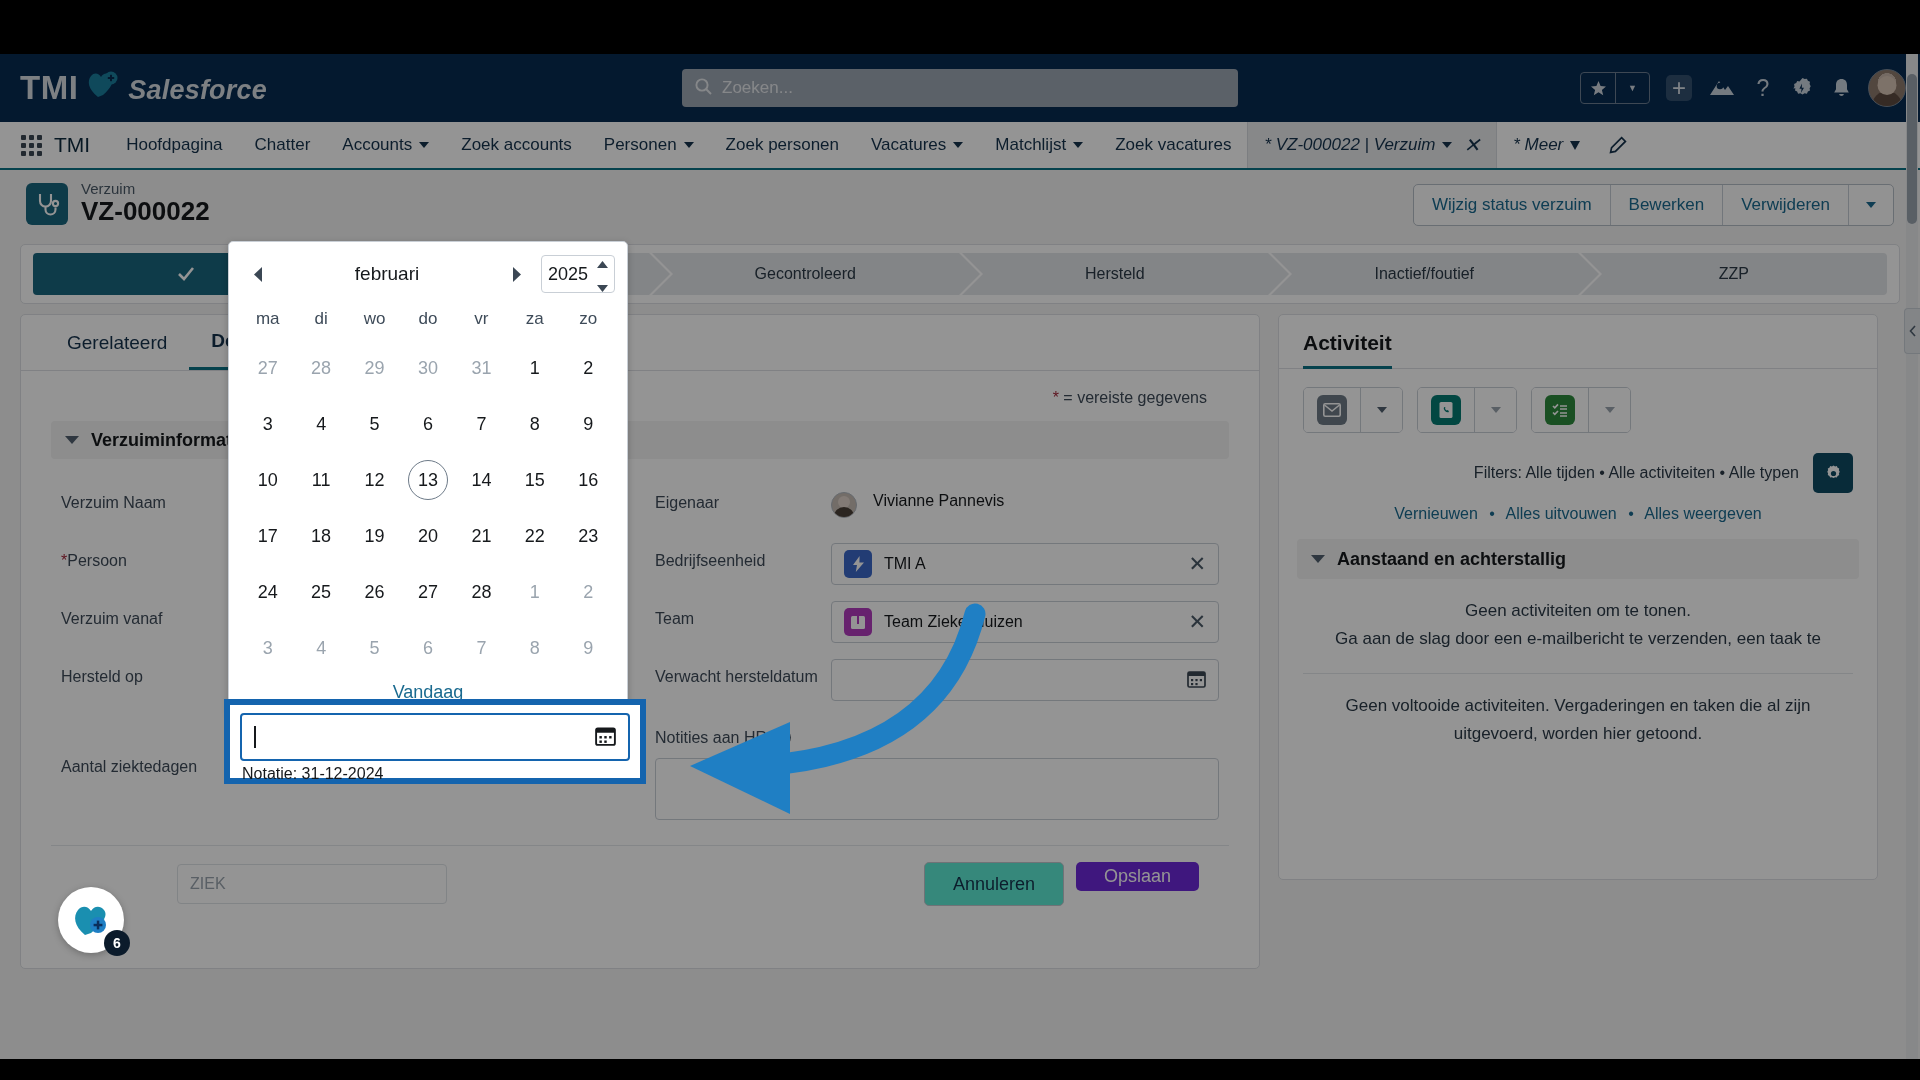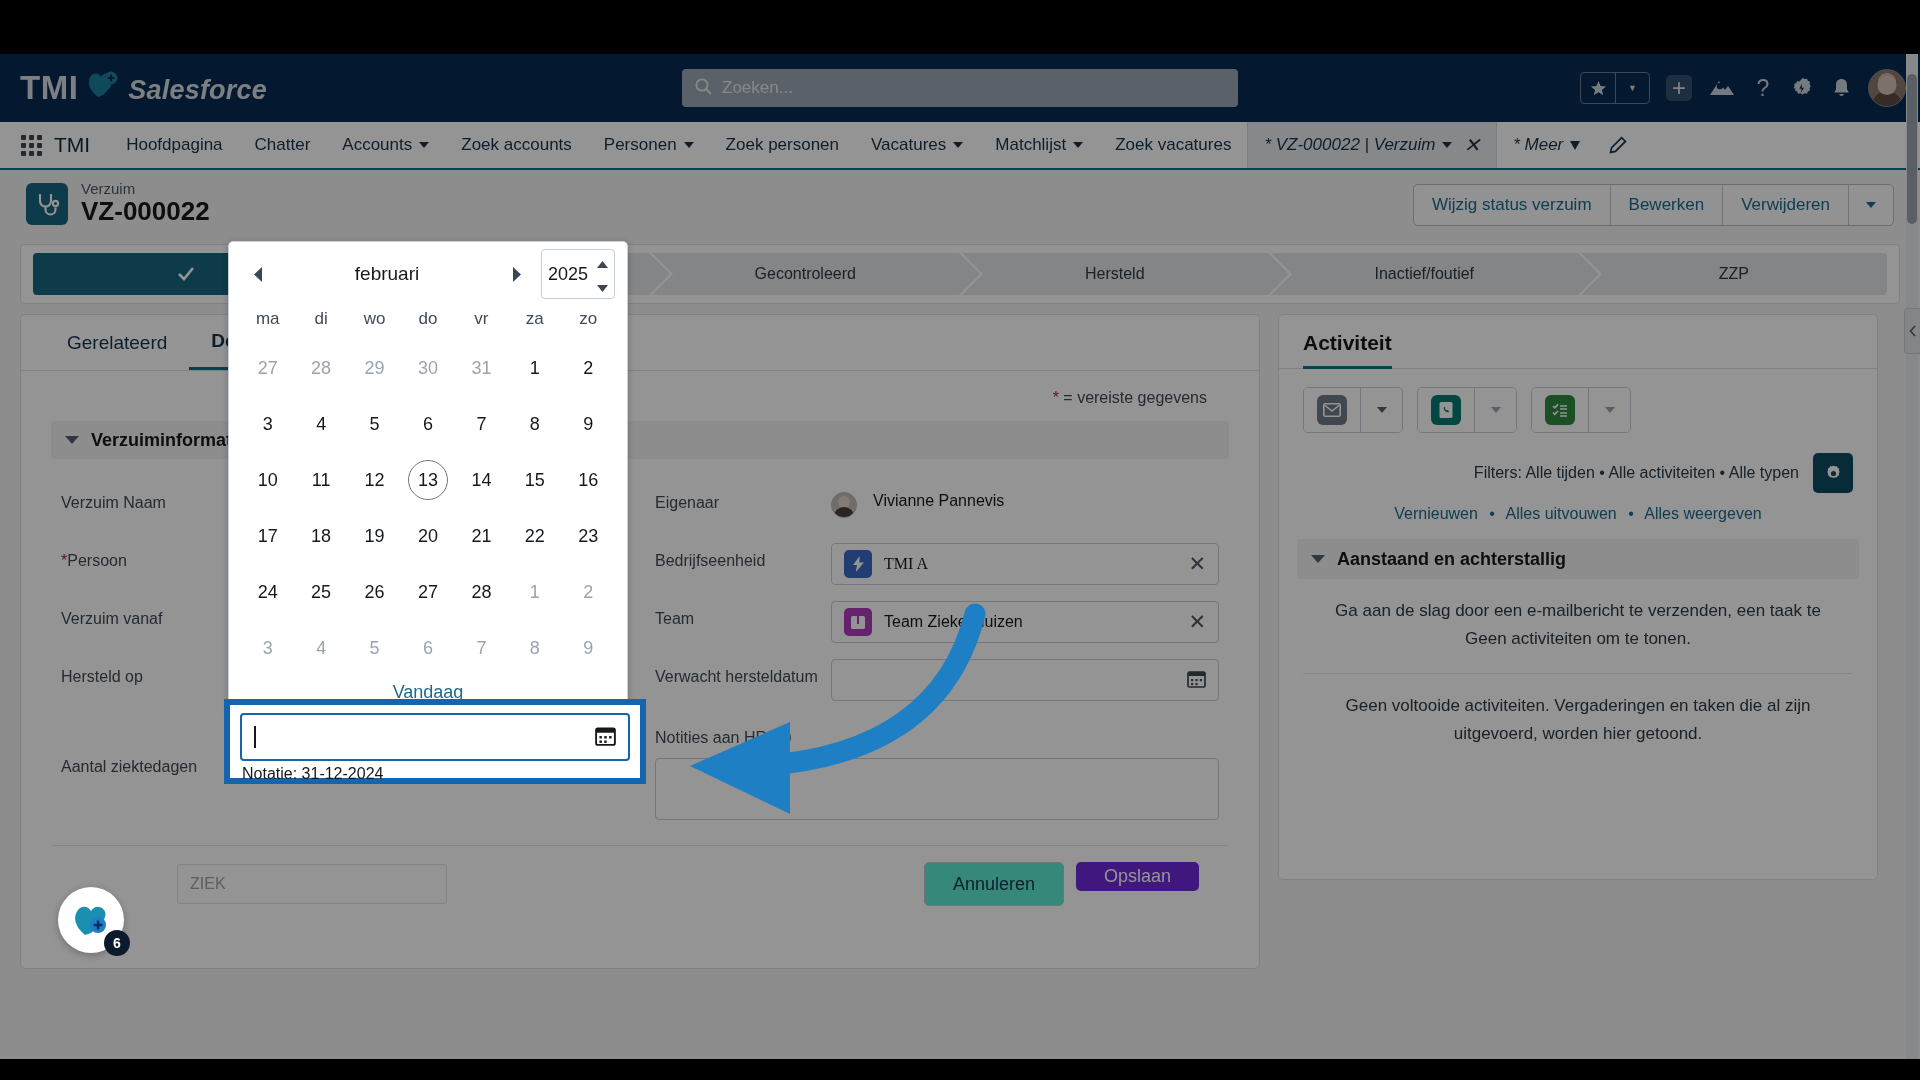--- a/index.html
+++ b/index.html
@@ -299,21 +299,21 @@
     background: #fff; border: 1px solid #c9cfd6; border-radius: 5px;
     box-shadow: 0 2px 7px rgba(0,0,0,.22); z-index: 70; padding: 8px 12px 10px 12px;
   }
   .dp-top { display: flex; align-items: center; gap: 8px; height: 48px; }
   .dp-arrow {
     width: 34px; height: 34px; display: flex; align-items: center; justify-content: center;
     color: #3b4754; cursor: pointer;
   }
   .dp-month { flex: 1; text-align: center; font-size: 19px; color: #16191c; }
   .dp-year {
-    width: 74px; height: 50px; border: 1px solid #c9cfd6; border-radius: 4px;
+    width: 74px; height: 38px; border: 1px solid #c9cfd6; border-radius: 4px;
     display: flex; align-items: center; padding: 0 6px; gap: 4px; font-size: 18px;
     color: #16191c;
   }
   .yr-spin { display: flex; flex-direction: column; gap: 3px; margin-left: auto; }
   .dp-grid { display: grid; grid-template-columns: repeat(7, 1fr); }
   .dp-dow {
     height: 42px; display: flex; align-items: center; justify-content: center;
     font-size: 17px; color: #3e4b59;
   }
   .dp-day {
@@ -608,21 +608,21 @@
               <div class="fval">
                 <div class="owner-row">
                   <div class="owner-av"></div>
                   <span>Vivianne Pannevis</span>
                 </div>
               </div>
             </div>
 
             <div class="frow">
               <div class="flabel">Bedrijfseenheid</div>
-              <div class="fval" style="padding-top:2px;font-family:Liberation Serif, serif;">
+              <div class="fval" style="padding-top:2px;">
                 <div class="lookup-pill">
                   <span class="lk-icon" style="background:#3b68c9;">
                     <svg width="15" height="16" viewBox="0 0 15 16">
                         <path d="M8.6 0 L2 9 h4 l-1.2 7 L13 6.4 H8.4 Z" fill="#fff"></path>
                       </svg>
                   </span>
                   <span>TMI A</span>
                   <span class="lk-x">✕</span>
                 </div>
               </div>
@@ -759,22 +759,22 @@
         <span class="sep">•</span>
         <span>Alles weergeven</span>
       </div>
 
       <div class="upcoming">
         <i class="chev"></i>
         <span>Aanstaand en achterstallig</span>
       </div>
 
       <div class="empty-txt">
+        <div>Geen activiteiten om te tonen.</div>
         <div>Ga aan de slag door een e-mailbericht te verzenden, een taak te</div>
-        <div>Geen activiteiten om te tonen.</div>
       </div>
 
       <div class="hr-line"></div>
 
       <div class="empty-txt">
         <div>Geen voltooide activiteiten. Vergaderingen en taken die al zijn</div>
         <div>uitgevoerd, worden hier getoond.</div>
       </div>
     </div>
   </div>

